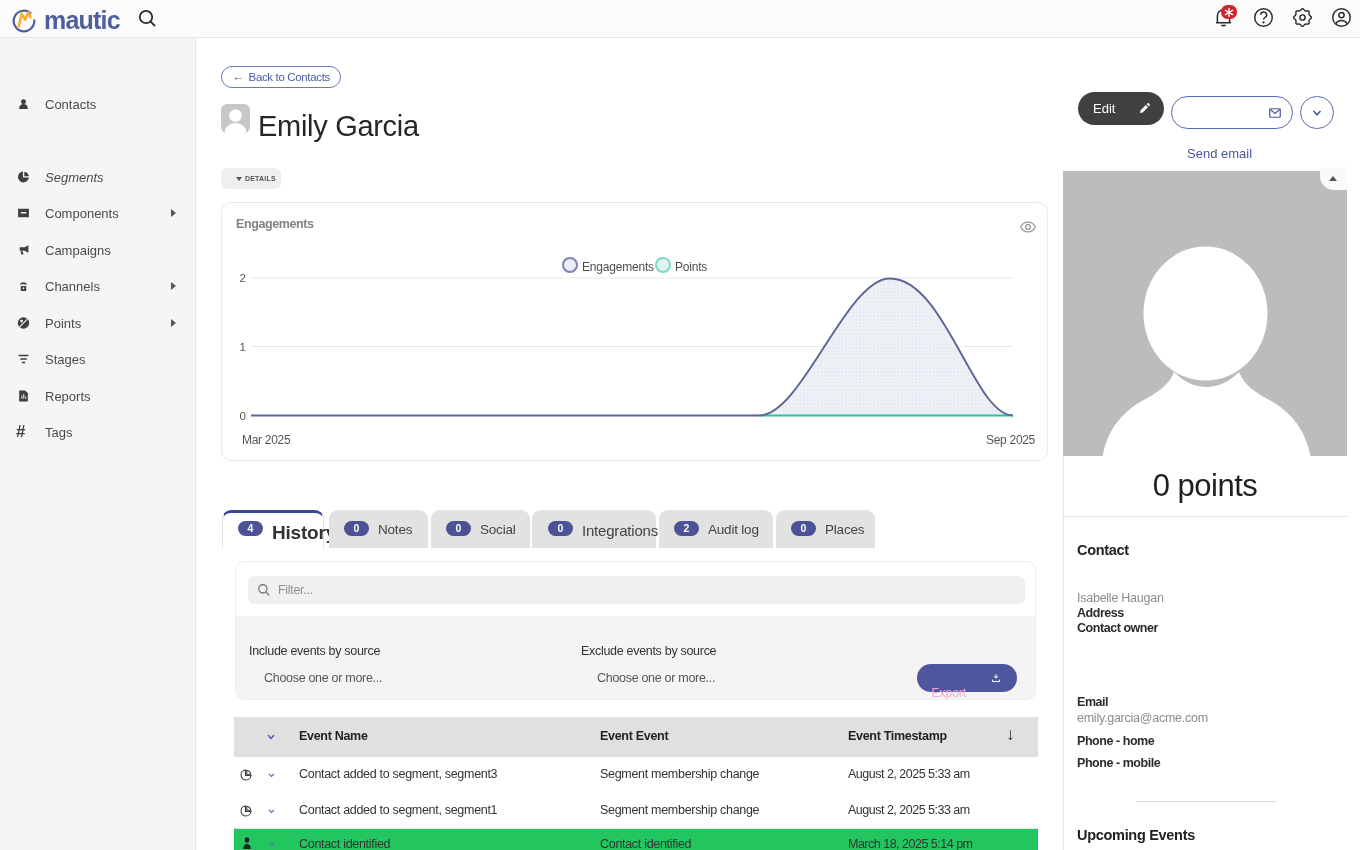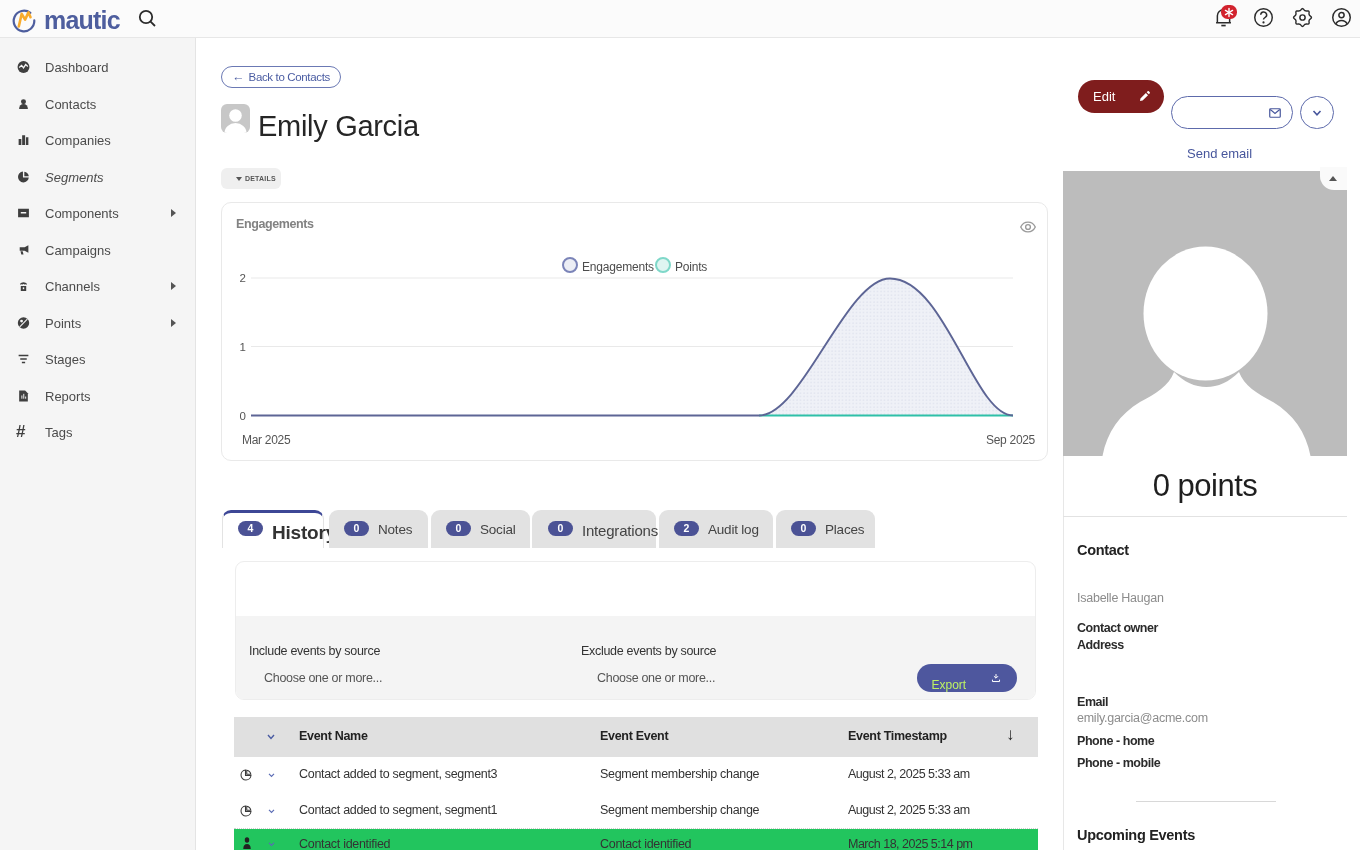--- a/index.html
+++ b/index.html
@@ -66,39 +66,26 @@
   </svg>
 
   <svg class="abs" style="left:1331px; top:7px;" width="21" height="21" viewBox="0 0 24 24">
     <circle cx="12" cy="12" r="10" fill="none" stroke="#2b2b2b" stroke-width="1.7"></circle>
     <circle cx="12" cy="9.2" r="3" fill="none" stroke="#2b2b2b" stroke-width="1.7"></circle>
     <path d="M5.5 19.3 A7.5 7.5 0 0 1 18.5 19.3" fill="none" stroke="#2b2b2b" stroke-width="1.7"></path>
   </svg>
 </div>
 
 <div id="sidebar">
-  <div class="mi" style="top:11px;">
-    <svg width="13" height="13" viewBox="0 0 24 24">
-        <circle cx="12" cy="12" r="11" fill="#3f3f3f"></circle>
-        <path d="M4 13 L8.5 9 L12 13.5 L16 7.5 L20 11" fill="none" stroke="#f5f5f5" stroke-width="2.4"></path>
-      </svg>
-    <div class="lbl">Dashboard</div>
-  </div>
   <div class="mi" style="top:47.5px;">
     <svg width="13" height="13" viewBox="0 0 24 24">
         <circle cx="12" cy="8" r="4.6" fill="#3f3f3f"></circle>
         <path d="M4 20 A 8 8 0 0 1 20 20 L20 21 L4 21 Z" fill="#3f3f3f"></path>
       </svg>
     <div class="lbl">Contacts</div>
-  </div>
-  <div class="mi" style="top:84px;">
-    <svg width="13" height="13" viewBox="0 0 24 24">
-        <path d="M3 21 L3 10 L8 10 L8 21 Z M9.5 21 L9.5 3 L15 3 L15 21 Z M16.5 21 L16.5 7 L21 7 L21 21 Z" fill="#3f3f3f"></path>
-      </svg>
-    <div class="lbl">Companies</div>
   </div>
   <div class="mi" style="top:120.5px;font-style:italic;">
     <svg width="13" height="13" viewBox="0 0 24 24">
         <path d="M11 2 A10 10 0 1 0 21.8 13 L11 13 Z" fill="#3f3f3f"></path>
         <path d="M13.5 2.2 A10 10 0 0 1 21.8 10.5 L13.5 10.5 Z" fill="#3f3f3f"></path>
       </svg>
     <div class="lbl">Segments</div>
   </div>
   <div class="mi" style="top:157px;">
     <svg width="13" height="13" viewBox="0 0 24 24">
@@ -157,21 +144,21 @@
 </div>
 
 <div class="abs" style="left:221px; top:104px; width:29px; height:29px; border-radius:6px; background:#c7c7c7; overflow:hidden;">
   <svg width="29" height="29" viewBox="0 0 29 29">
       <circle cx="14.5" cy="11.5" r="6.3" fill="#fff"></circle>
       <ellipse cx="14.5" cy="29" rx="11" ry="10" fill="#fff"></ellipse>
     </svg>
 </div>
 <div class="abs" style="left:258px; top:110px; font-size:29px; color:#262626; letter-spacing:-0.3px;">Emily Garcia</div>
 
-<div class="pill" style="left:1078px; top:80px; width:86px; height:33px; background:#7f1d1d;">
+<div class="pill" style="left:1078px; top:92px; width:86px; height:33px; background:#404040;">
   <span class="abs" style="left:15px; top:9px; color:#fff; font-size:13px;">Edit</span>
   <svg class="abs" style="left:60px; top:10px;" width="13" height="13" viewBox="0 0 24 24">
       <path d="M14.5 5.5 L18.5 9.5 L8.5 19.5 L3.7 20.3 L4.5 15.5 Z M16 4 L17.8 2.2 C18.4 1.7 19.4 1.7 20 2.3 L21.7 4 C22.3 4.6 22.3 5.6 21.8 6.2 L20 8 Z" fill="#fff"></path>
     </svg>
 </div>
 <div class="pill" style="left:1171px; top:96px; width:122px; height:33px; background:#fff; border:1px solid #5d6aab;">
   <span class="abs" style="left:15px; top:9px; color:#47569c; font-size:13px;margin-top:40px;">Send email</span>
   <svg class="abs" style="left:97px; top:11px;" width="12" height="10" viewBox="0 0 24 20">
       <rect x="1.5" y="1.5" width="21" height="17" rx="1.5" fill="none" stroke="#47569c" stroke-width="2.4"></rect>
       <path d="M2.5 3 L12 11 L21.5 3" fill="none" stroke="#47569c" stroke-width="2.4"></path>
@@ -241,27 +228,34 @@
   <div class="abs" style="left:659px; top:510px; width:114px; height:38px; background:#e2e2e2; border-radius:9px 9px 0 0;"></div>
   <div class="abs" style="left:674px; top:521px; width:25px; height:15px; background:#4b5295; border-radius:8px; color:#fff; font-size:10.5px; font-weight:bold; text-align:center; line-height:15px;">2</div>
   <div class="abs" style="left:708px; top:522px; font-size:13.5px; letter-spacing:-0.2px; color:#444;">Audit log</div>
 
   <div class="abs" style="left:776px; top:510px; width:99px; height:38px; background:#e2e2e2; border-radius:9px 9px 0 0;"></div>
   <div class="abs" style="left:791px; top:521px; width:25px; height:15px; background:#4b5295; border-radius:8px; color:#fff; font-size:10.5px; font-weight:bold; text-align:center; line-height:15px;">0</div>
   <div class="abs" style="left:825px; top:522px; font-size:13.5px; letter-spacing:-0.2px; color:#444;">Places</div>
 </div>
 
 <div class="abs" style="left:235px; top:561px; width:801px; height:139px; background:#fff; border:1px solid #ededed; border-radius:9px; overflow:hidden;">
+  <div class="abs" style="left:12px; top:14px; width:777px; height:28px; background:#f0f0f0; border-radius:6px;">
+    <svg class="abs" style="left:9px; top:7px;" width="14" height="14" viewBox="0 0 16 16">
+        <circle cx="6.7" cy="6.7" r="4.7" fill="none" stroke="#777" stroke-width="1.5"></circle>
+        <line x1="10.2" y1="10.2" x2="14" y2="14" stroke="#777" stroke-width="1.5"></line>
+      </svg>
+    <div class="abs" style="left:30px; top:7px; font-size:12.5px; letter-spacing:-0.3px; color:#8f8f8f;">Filter...</div>
+  </div>
   <div class="abs" style="left:0; top:54px; width:801px; height:85px; background:#f4f4f4;">
     <div class="abs" style="left:13px; top:28px; font-size:12.5px; letter-spacing:-0.3px; color:#333;">Include events by source</div>
     <div class="abs" style="left:28px; top:55px; font-size:12.5px; letter-spacing:-0.3px; color:#555;">Choose one or more...</div>
     <div class="abs" style="left:345px; top:28px; font-size:12.5px; letter-spacing:-0.3px; color:#333;">Exclude events by source</div>
     <div class="abs" style="left:361px; top:55px; font-size:12.5px; letter-spacing:-0.3px; color:#555;">Choose one or more...</div>
     <div class="pill" style="left:680.5px; top:48px; width:100px; height:27.5px; background:#4e579e; border-radius:14px;">
-      <span class="abs" style="left:15px; top:14px; color:#bef264; font-size:12px;">Export</span>
+      <span class="abs" style="left:15px; top:22px; color:#f9a8d4; font-size:12px;">Export</span>
       <svg class="abs" style="left:74px; top:9px;" width="10" height="10" viewBox="0 0 24 24">
           <path d="M12 2.5 L12 12 M7 7.5 L12 12.5 L17 7.5" fill="none" stroke="#fff" stroke-width="2.4"></path>
           <path d="M3.5 16 L3.5 20.5 L20.5 20.5 L20.5 16" fill="none" stroke="#fff" stroke-width="2.4"></path>
         </svg>
     </div>
   </div>
 </div>
 
 <div class="abs" style="left:234px; top:717px; width:804px; height:40px; background:#e0e0e0;">
   <svg class="abs" style="left:33px; top:17px;" width="8" height="6" viewBox="0 0 8 6">
@@ -318,19 +312,19 @@
 </div>
 <div class="abs" style="left:1320px; top:167px; width:27px; height:23px; background:#fafafa; border-radius:0 0 0 14px;">
   <span style="position:absolute; left:9px; top:9px; width:0; height:0; border-bottom:5px solid #555; border-left:4.5px solid transparent; border-right:4.5px solid transparent;"></span>
 </div>
 <div class="abs" style="left:1063px; top:468px; width:284px; text-align:center; font-size:31px; letter-spacing:-0.5px; color:#1f1f1f;">0 points</div>
 <div class="abs" style="left:1063px; top:516px; width:284px; height:1px; background:#e2e2e2;"></div>
 
 <div class="abs" style="left:1077px; top:542px; font-size:14.5px; letter-spacing:-0.3px; font-weight:bold; color:#222;">Contact</div>
 <div class="rp-b" style="top:577px;margin-top:44px;">Contact owner</div>
 <div class="rp-v" style="top:591px;">Isabelle Haugan</div>
-<div class="rp-b" style="top:638px;">Address</div>
+<div class="rp-b" style="top:606px;">Address</div>
 <div class="rp-b" style="top:695px;">Email</div>
 <div class="rp-v" style="top:711px;">emily.garcia@acme.com</div>
 <div class="rp-b" style="top:734px;">Phone - home</div>
 <div class="rp-b" style="top:756px;">Phone - mobile</div>
 <div class="abs" style="left:1136px; top:801px; width:140px; height:1px; background:#d8d8d8;"></div>
 <div class="abs" style="left:1077px; top:827px; font-size:14.5px; letter-spacing:-0.3px; font-weight:bold; color:#222;">Upcoming Events</div>
 
 </body></html>

